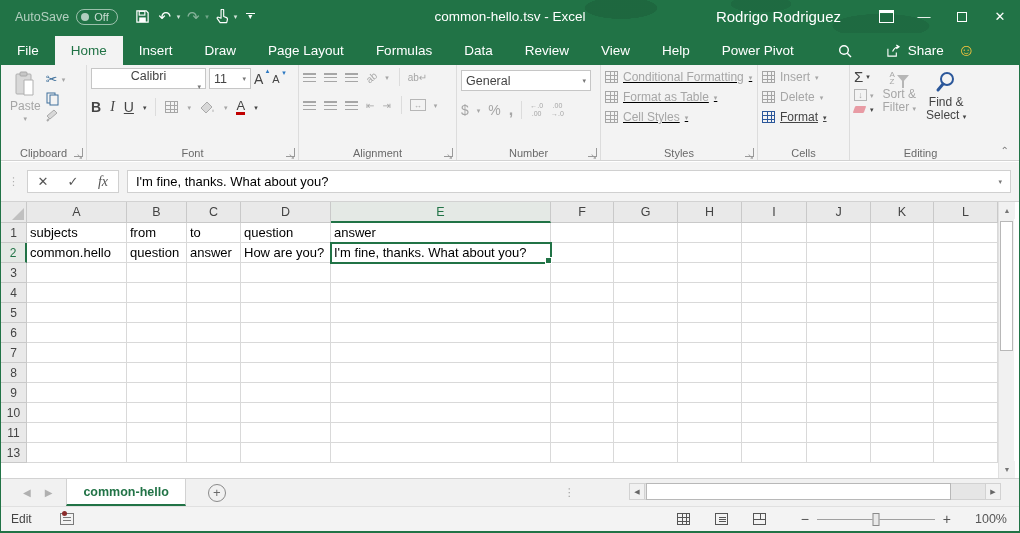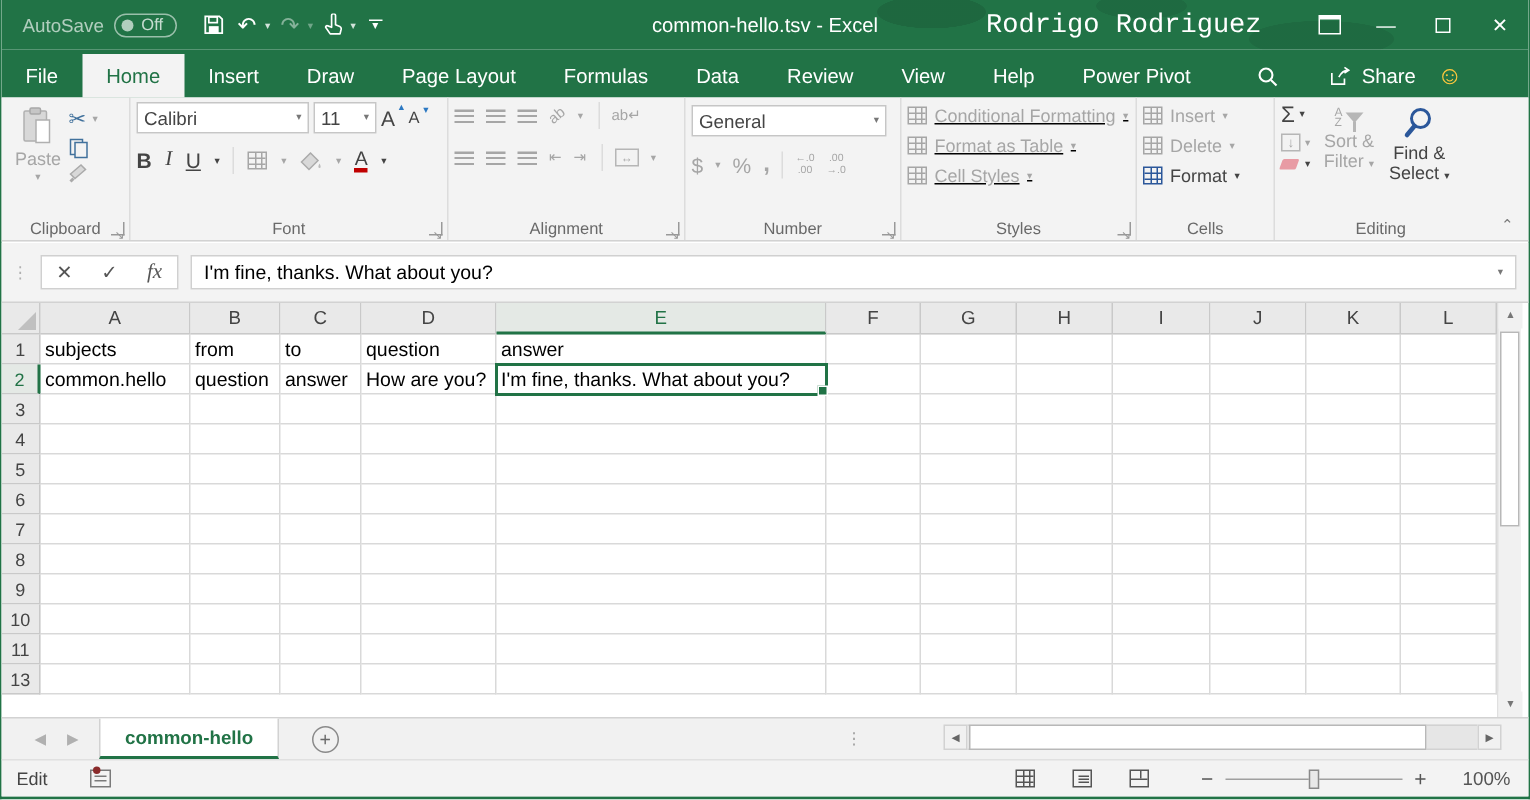--- a/index.html
+++ b/index.html
@@ -15,21 +15,21 @@
       radial-gradient(ellipse 50px 14px at 760px 4px, rgba(0,0,0,.08) 60%, transparent 61%); pointer-events:none; }
   .autosave { display:flex; align-items:center; gap:7px; margin-left:14px; color:rgba(255,255,255,.65); font-size:12.5px; }
   .as-pill { display:flex; align-items:center; gap:5px; border:1px solid rgba(255,255,255,.55); border-radius:9px; height:16px; padding:0 8px 0 4px; font-size:11px; color:rgba(255,255,255,.75); }
   .as-dot { width:8px; height:8px; border-radius:50%; background:rgba(255,255,255,.65); }
   .qat { display:flex; align-items:center; gap:4px; margin-left:16px; }
   .qat-btn { display:inline-flex; align-items:center; justify-content:center; min-width:18px; height:22px; font-size:15px; color:#fff; }
   .qat .drop { font-size:7px; color:rgba(255,255,255,.8); margin-left:-1px; }
   .dim { opacity:.45; }
   .title-text { position:absolute; left:0; right:0; text-align:center; font-size:13.5px; color:#fff; pointer-events:none; }
   .tb-right { position:absolute; right:0; top:0; height:33px; display:flex; align-items:center; }
-  .username { font-size:18px; margin-right:26px;font-family:Liberation Mono, monospace; }
+  .username { font-size:15px; margin-right:26px; }
   .winbtn { width:38px; height:33px; display:flex; align-items:center; justify-content:center; color:#fff; font-size:13px; }
   .ribbon-display-icon { width:15px; height:13px; border:1px solid #fff; border-top:3px solid #fff; position:relative; }
   .maxbox { width:10px; height:10px; border:1px solid #fff; }
 
   
   .tabrow { position:absolute; top:33px; left:0; width:100%; height:32px; background:#217346; display:flex; align-items:stretch; color:#fff; font-size:13.5px; }
   .tab { display:flex; align-items:center; padding:0 16px; margin-top:3px; cursor:default; }
   .tab.active { background:#f3f3f3; color:#217346; }
   .tellme { display:flex; align-items:center; gap:8px; margin-left:18px; margin-top:3px; padding:0 10px; font-size:13.5px; }
   .share { display:flex; align-items:center; gap:7px; margin-left:16px; margin-top:3px; padding:0 8px; }
@@ -233,21 +233,21 @@
           </span>
         </div>
         <span class="drop7 gray" style="margin:8px 0 0 3px;">▾</span>
       </div>
       <div class="group-label">Clipboard</div>
       <span class="launcher"></span>
     </div>
 
     <div class="group" style="width:212px;">
       <div class="rowflex" style="gap:3px;">
-        <div class="combo" style="width:115px;">
+        <div class="combo" style="width:115px;flex-direction:column;">
           <span>Calibri</span>
           <span class="drop7">▾</span>
         </div>
         <div class="combo" style="width:42px;">
           <span>11</span>
           <span class="drop7">▾</span>
         </div>
         <span class="dark" style="font-size:14px;position:relative;"><span>A</span><span style="position:absolute;top:-4px;right:-6px;color:#2b78c2;font-size:7px;">▴</span></span>
         <span class="dark" style="font-size:11px;position:relative;margin-left:6px;"><span>A</span><span style="position:absolute;top:-4px;right:-6px;color:#2b78c2;font-size:7px;">▾</span></span>
       </div>
@@ -344,21 +344,21 @@
           <div class="rowflex gray" style="font-size: 12px; gap: 5px;">
             <span class="mini-grid" style=""></span>
             <span style="">Insert</span>
             <span class="drop7">▾</span>
           </div>
           <div class="rowflex gray" style="font-size: 12px; gap: 5px;">
             <span class="mini-grid" style=""></span>
             <span style="">Delete</span>
             <span class="drop7">▾</span>
           </div>
-          <div class="rowflex dark" style="font-size: 12px; gap: 5px;">
+          <div class="rowflex dark" style="font-size: 12px; gap: 5px; text-decoration: underline;">
             <span class="mini-grid" style="color:#2b579a;"></span>
             <span style="color:#444;">Format</span>
             <span class="drop7">▾</span>
           </div>
         </div>
       <div class="group-label">Cells</div>
     </div>
 
     <div class="group" style="width:141px;border-right:none;">
       <div style="display:flex;">

